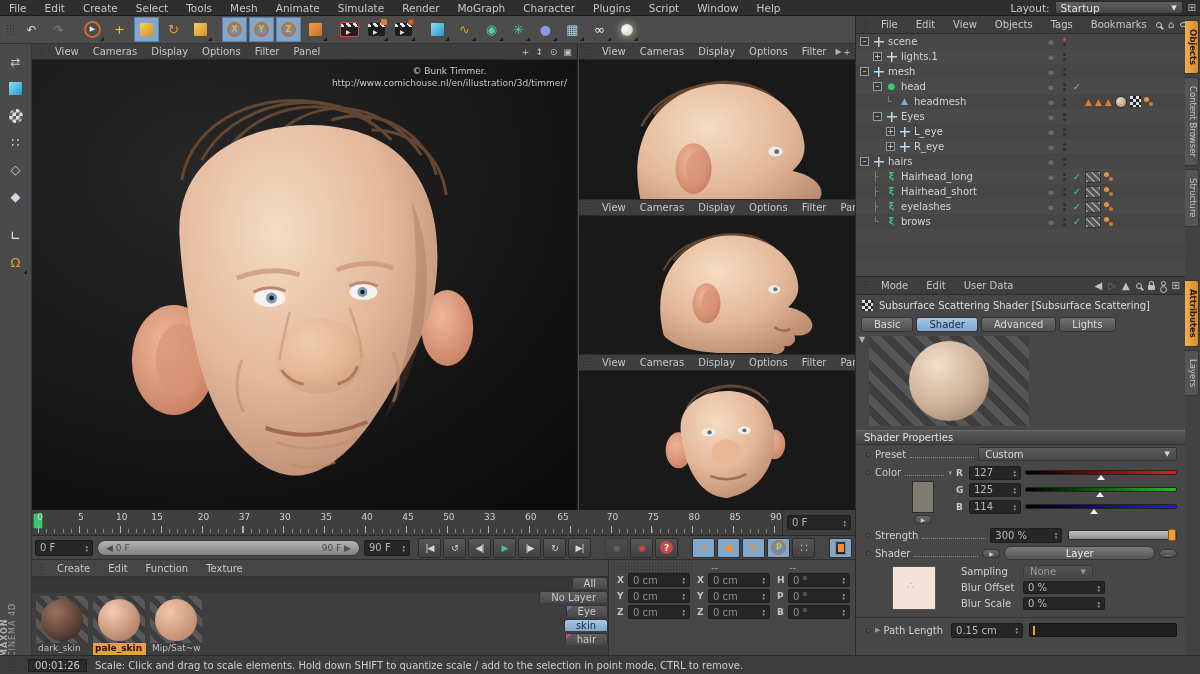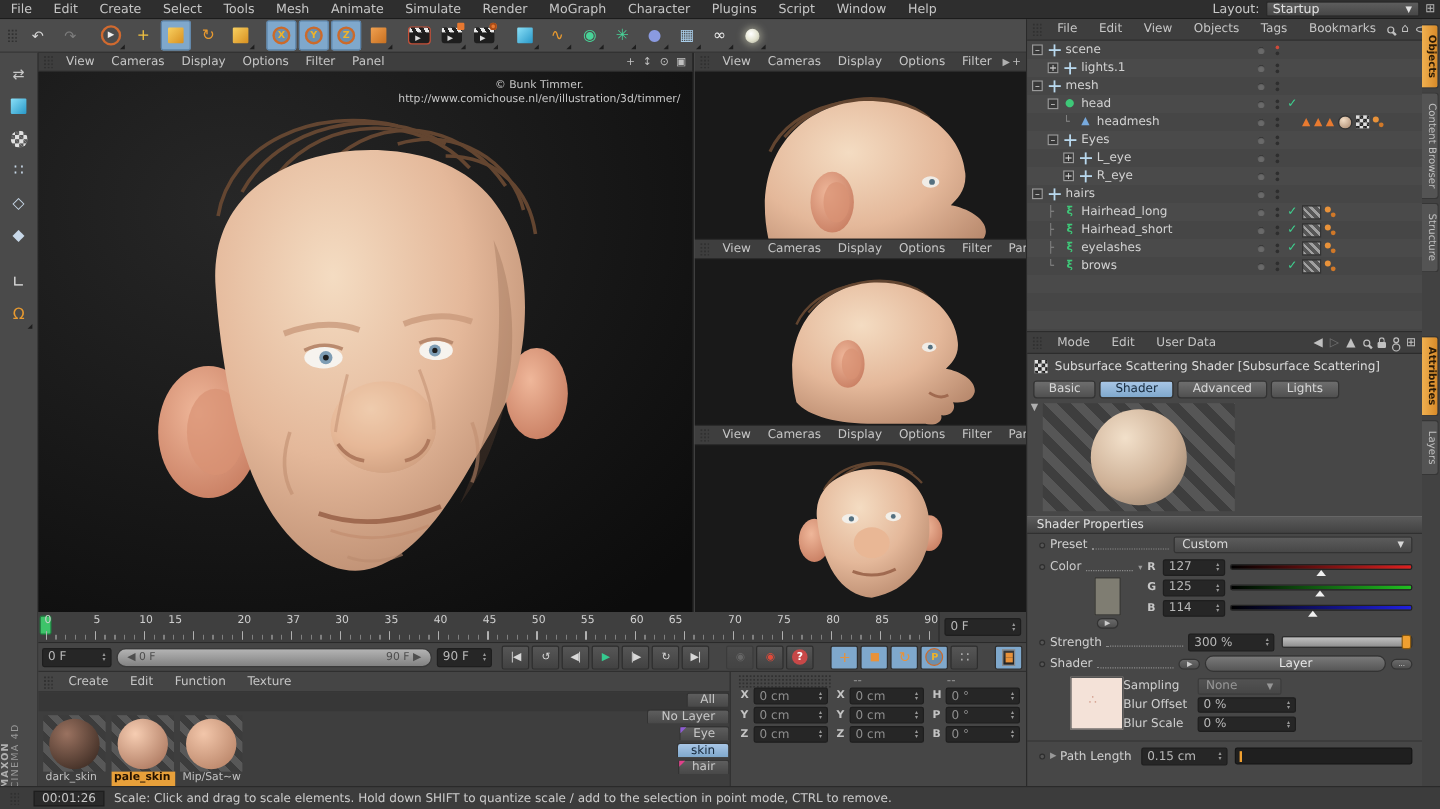--- a/index.html
+++ b/index.html
@@ -229,21 +229,21 @@
   .ch-row .fld { width:52px; height:14px; }
   .ch-track { flex:1; height:5px; border-radius:2px; position:relative; border:1px solid #222; }
   .ch-handle { position:absolute; top:4px; transform:translateX(-50%); width:0; height:0;
           border-left:4px solid transparent; border-right:4px solid transparent; border-bottom:5px solid #f0f0f0; }
   .str-track { flex:1; height:10px; border-radius:2px; background:linear-gradient(#c2c2c2,#8e8e8e);
           border:1px solid #2e2e2e; position:relative; }
   .str-handle { position:absolute; right:0; top:-2px; width:8px; height:12px; background:#f0a030;
           border:1px solid #8a5a10; border-radius:2px; }
   .layer-btn { flex:1; height:14px; background:linear-gradient(#7a7a7a,#565656); border:1px solid #333;
           border-radius:7px; display:flex; align-items:center; justify-content:center; color:#e8e8e8; cursor:pointer; }
-  .samp-block { display:flex; padding:2px 8px 2px 36px; gap:0; }
+  .samp-block { display:flex; padding:2px 8px 2px 36px; gap:25px;align-items:center; }
   .samp-thumb { width:44px; height:44px; background:#f4e2d8; border:1px solid #555; position:relative; flex:none; }
   .samp-thumb::after { content:'∴'; position:absolute; left:14px; top:12px; color:#d8a898; font-size:11px; }
   .samp-rows { display:flex; flex-direction:column; gap:1px; flex:1; }
   .srow { display:flex; align-items:center; height:15px; gap:6px; color:#cfcfcf; }
   .srow .slabel { width:56px; }
   .srow .fld { width:82px; height:13px; }
   .srow .asel { flex:none; width:70px; opacity:.55; }
   .path-row { border-top:1px solid #353535; margin-top:4px; padding-top:3px; height:22px; }
   .text-input { flex:1; height:14px; background:#1f1f1f; border:1px solid #151515; border-radius:2px;
           margin-left:6px; position:relative; }
@@ -592,29 +592,29 @@
     </div>
   </div>
 
   <div id="timeline">
     <div id="ruler">
       <div id="playhead"></div>
       <div id="tickstrip"></div>
     <span class="tick-label" style="left: 8px;">0</span>
         <span class="tick-label" style="left: 48.8889px;">5</span>
         <span class="tick-label" style="left: 89.7778px;">10</span>
-        <span class="tick-label" style="left: 114px;">15</span>
+        <span class="tick-label" style="left: 125px;">15</span>
         <span class="tick-label" style="left: 171.556px;">20</span>
         <span class="tick-label" style="left: 212.444px;">37</span>
         <span class="tick-label" style="left: 253px;">30</span>
         <span class="tick-label" style="left: 294.222px;">35</span>
         <span class="tick-label" style="left: 335.111px;">40</span>
         <span class="tick-label" style="left: 376px;">45</span>
         <span class="tick-label" style="left: 416.889px;">50</span>
-        <span class="tick-label" style="left: 457.778px;">55</span>
+        <span class="tick-label" style="left: 457.778px;">33</span>
         <span class="tick-label" style="left: 498.667px;">60</span>
         <span class="tick-label" style="left: 531px;">65</span>
         <span class="tick-label" style="left: 580.444px;">70</span>
         <span class="tick-label" style="left: 621.333px;">75</span>
         <span class="tick-label" style="left: 662.222px;">80</span>
         <span class="tick-label" style="left: 703.111px;">85</span>
         <span class="tick-label" style="left: 744px;">90</span>
       </div>
     <div id="tl-frame">
       <div class="fld">

